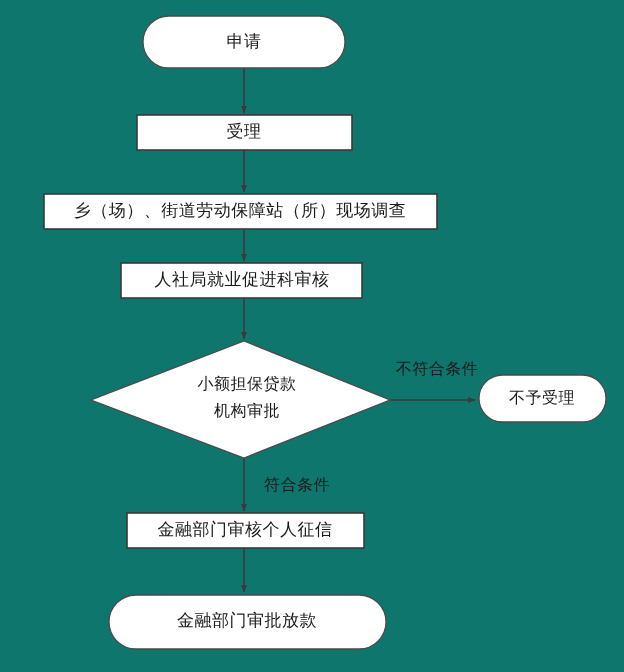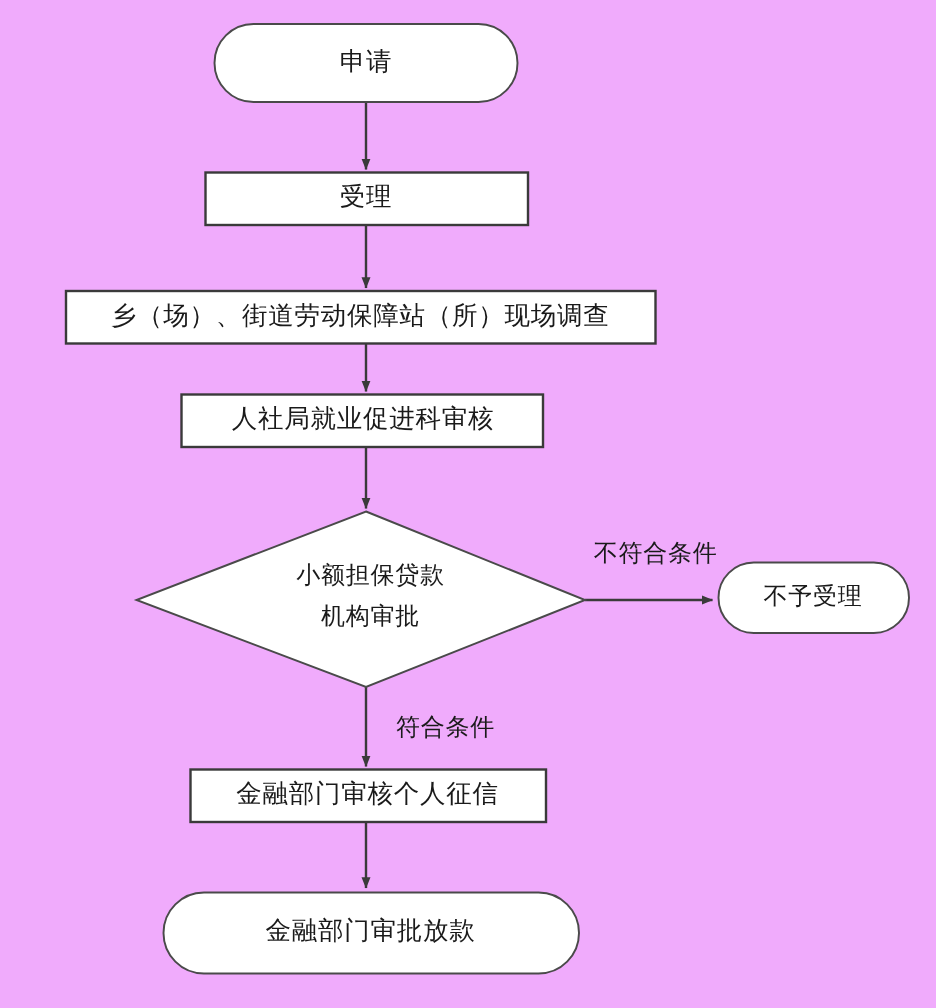--- a/index.html
+++ b/index.html
@@ -10,21 +10,21 @@
   body {
     width: 624px;
     height: 672px;
     font-family: "Liberation Serif", "DejaVu Serif", serif;
     overflow: hidden;
   }
   #flowchart-root {
     position: relative;
     width: 624px;
     height: 672px;
-    background: #f0abfc;
+    background: #0f766e;
   }
   svg#flow-svg {
     display: block;
     width: 624px;
     height: 672px;
   }
   .node-shape {
     fill: #ffffff;
     stroke: #3a3a3a;
     stroke-width: 1.6;

